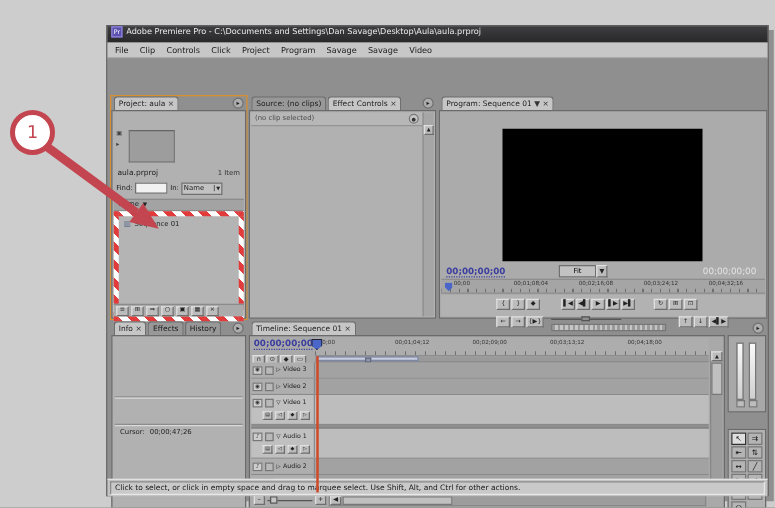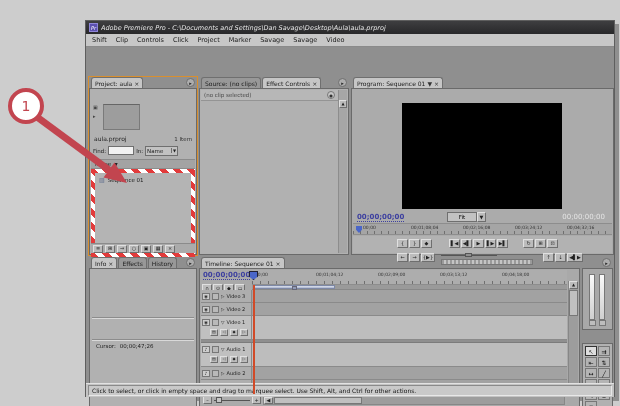--- a/index.html
+++ b/index.html
@@ -15,21 +15,21 @@
   
   #window {
     position: absolute; left: 85px; top: 20px; width: 530px; height: 377px;
     background: #8f8f8f;
     border: 1px solid #5e5e5e;
     box-shadow: 4px 4px 0 rgba(92,92,92,.55);
   }
   .titlebar {
     position: absolute; left:0; top:0; right:0; height:13px;
     background: linear-gradient(#3e3e40,#28282a);
-    display:flex; align-items:center; gap:3px; padding:0 3px;font-style:italic;
+    display:flex; gap:3px; padding:0 3px;
   }
   .appicon { width:9px; height:9px; background:#5c50b0; border:1px solid #8f86d8;
     color:#fff; font-size:5px; display:flex; align-items:center; justify-content:center; }
   .titletext { color:#e9e9e9; font-size:6.5px; white-space:nowrap; overflow:hidden; }
   .menubar {
     position:absolute; left:0; top:13px; right:0; height:13px;
     background:#c7c7c7; border-bottom:1px solid #8a8a8a;
     display:flex; align-items:center; gap:9px; padding:0 6px;
   }
   .menubar span { font-size:6.5px; color:#1b1b1b; }
@@ -175,26 +175,26 @@
 </style>
 </head>
 <body>
 
 <div id="window">
   <div class="titlebar">
     <span class="appicon">Pr</span>
     <span class="titletext">Adobe Premiere Pro - C:\Documents and Settings\Dan Savage\Desktop\Aula\aula.prproj</span>
   </div>
   <div class="menubar">
-    <span>Shift</span>
+    <span>File</span>
     <span>Clip</span>
     <span>Controls</span>
     <span>Click</span>
     <span>Project</span>
-    <span>Marker</span>
+    <span>Program</span>
     <span>Savage</span>
     <span>Savage</span>
     <span>Video</span>
   </div>
 
   <div class="workspace">
 
     <div class="panel focus-ring" id="project">
       <div class="tabs">
         <div class="tab active">

